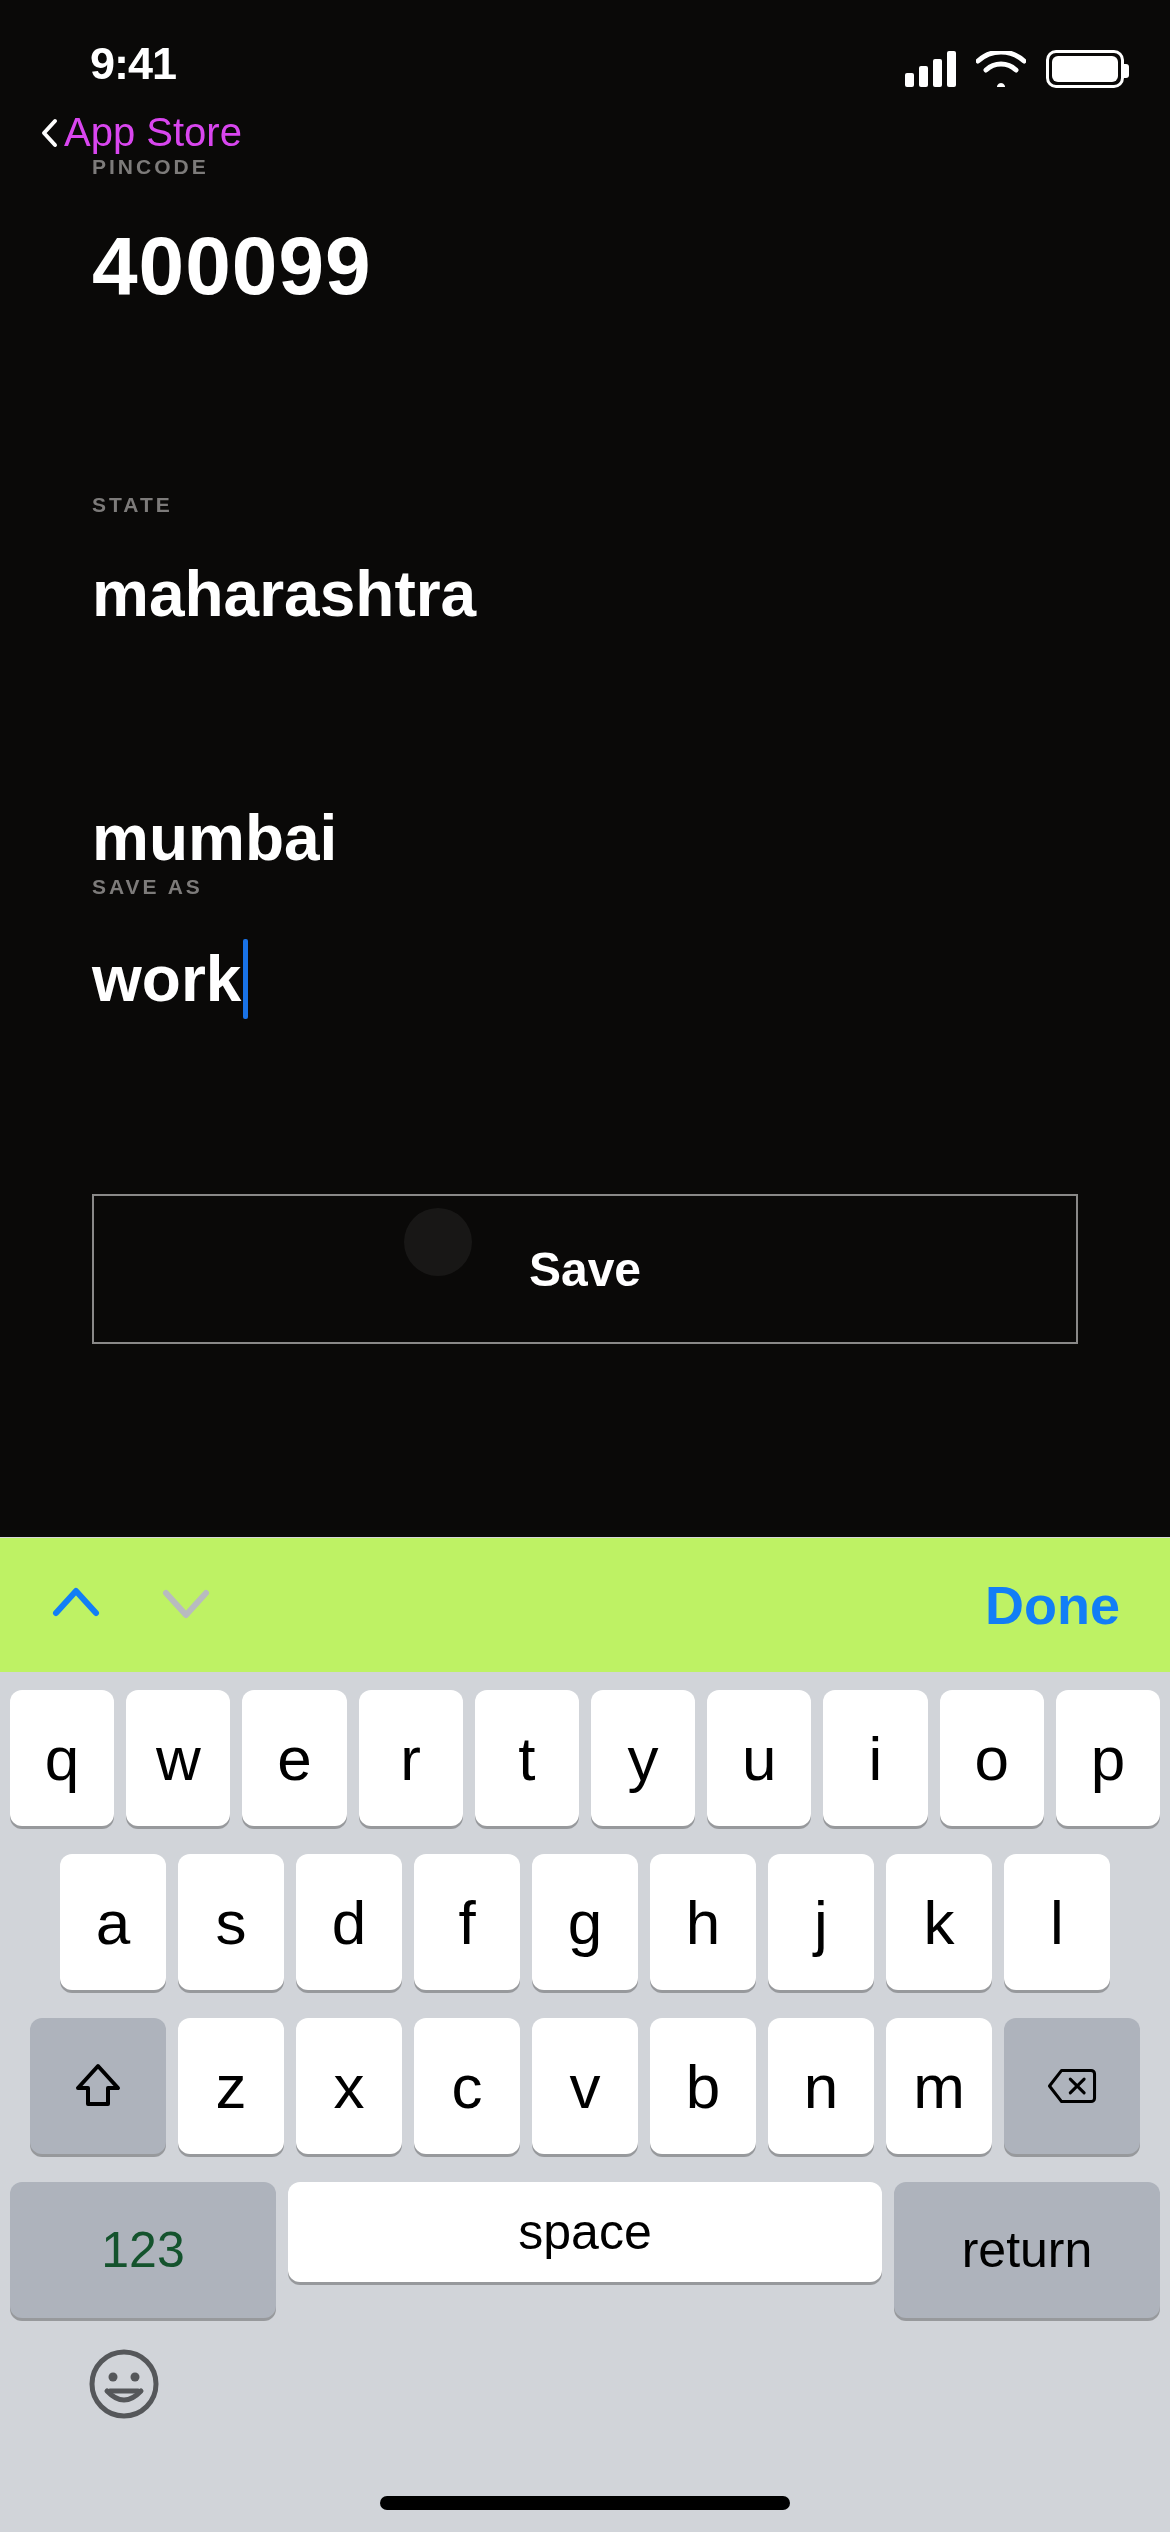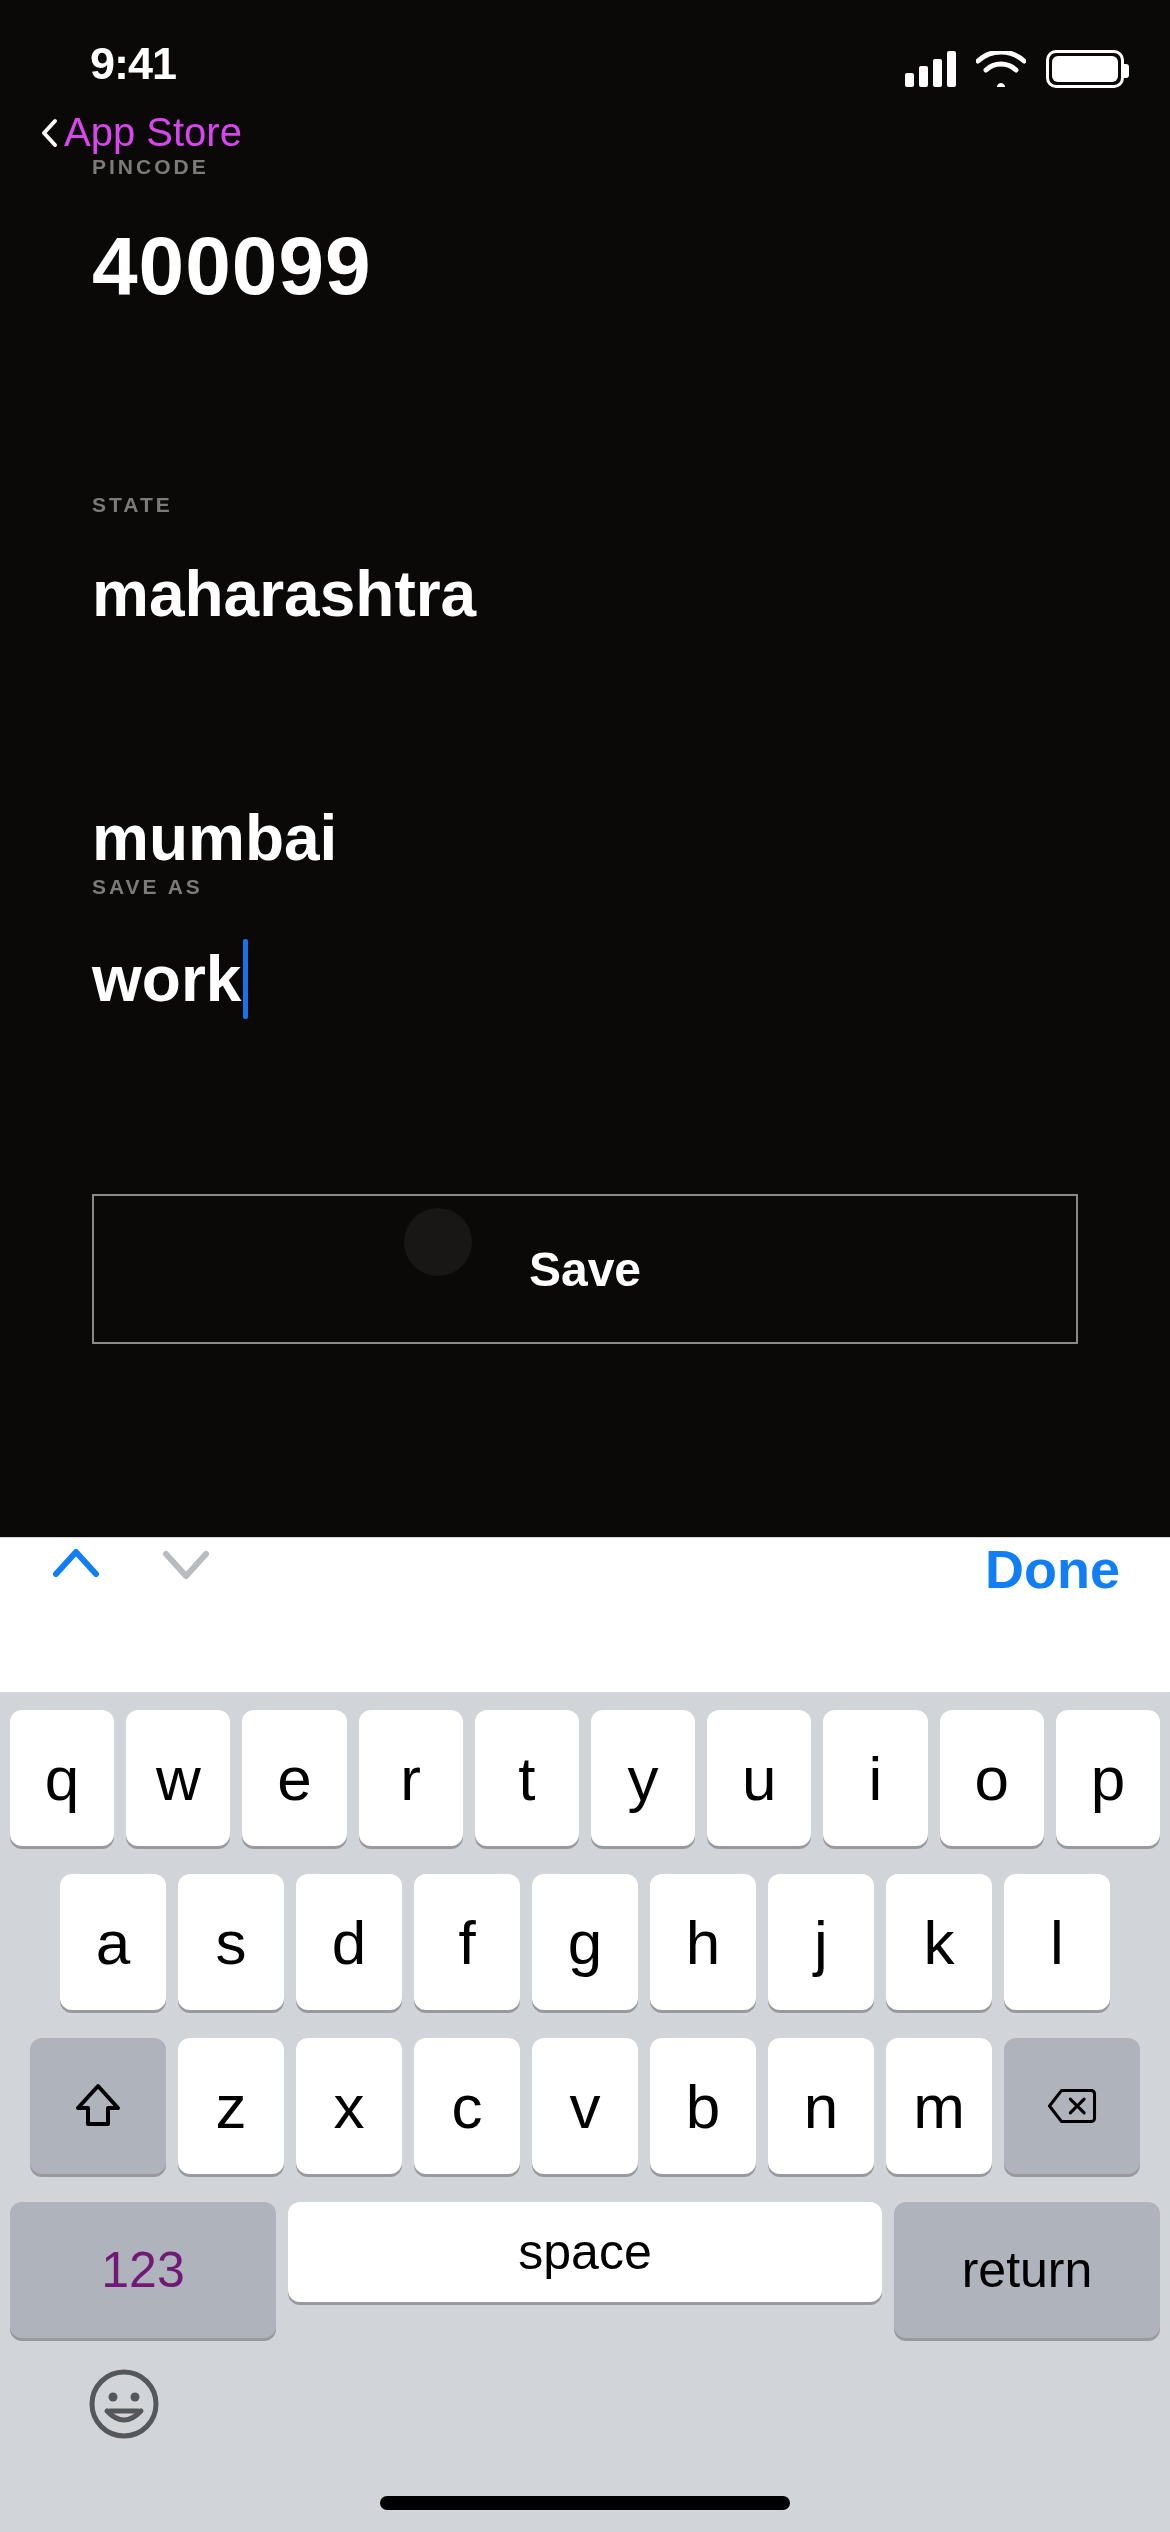--- a/index.html
+++ b/index.html
@@ -143,25 +143,25 @@
     
     .keyboard-wrapper{
       position:absolute;
       left:0; right:0;
       bottom:0;
       height: 995px;
       display:flex;
       flex-direction:column;
     }
     .kb-toolbar{
-      height: 155px;
-      background:#ffffff;
+      height: 135px;
+      background:#bef264;
       border-top:1px solid #d7d8da;
       display:flex;
-      align-items:flex-start;
+      align-items:center;
       padding: 0 50px;
     }
     .kb-toolbar-left{
       display:flex;
       gap:58px;
       align-items:center;
     }
     .chev{ width:52px; height:52px; }
     .kb-toolbar-right{
       margin-left:auto;
@@ -211,21 +211,21 @@
     .key-wide-sm{
       flex:0 0 266px;
       height:136px;
       background:#aeb3bc;
       border-radius:12px;
       box-shadow: 0 3px 0 rgba(0,0,0,0.28);
       display:flex;
       align-items:center;
       justify-content:center;
       font-size:50px;
-      color:#701a75;
+      color:#14532d;
     }
     .key-space{
       flex:1;
       height:100px;
       background:#fff;
       border-radius:12px;
       box-shadow: 0 3px 0 rgba(0,0,0,0.28);
       display:flex;
       align-items:center;
       justify-content:center;

